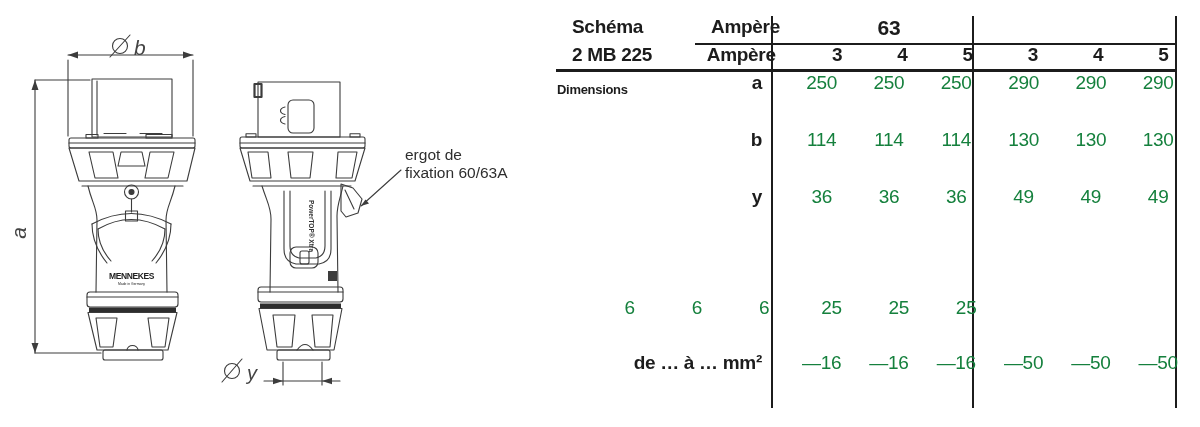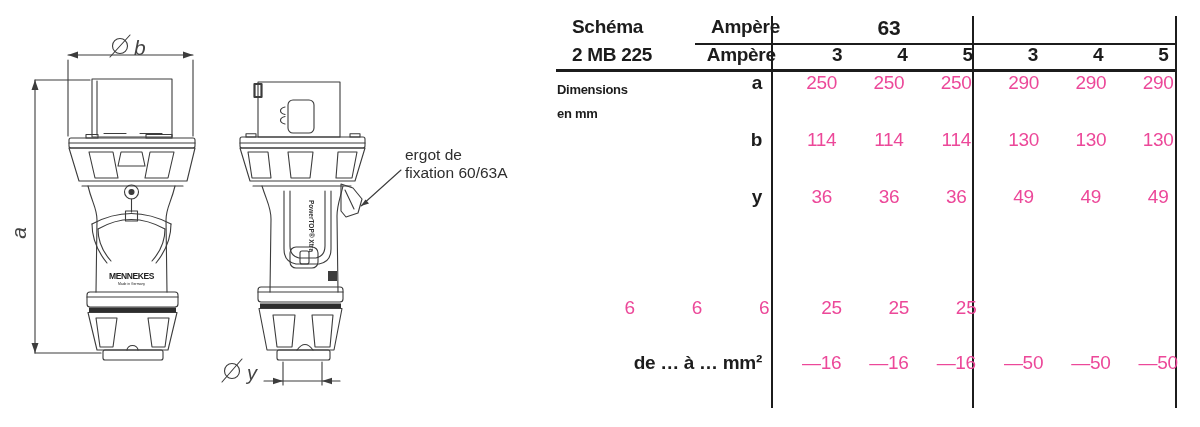--- a/index.html
+++ b/index.html
@@ -13,21 +13,21 @@
   .hline-thin{position:absolute;top:27px;left:139px;width:482px;height:1.6px;background:#1c1c1c;}
   .hline-thick{position:absolute;top:53px;left:0;width:621px;height:2.7px;background:#1c1c1c;}
   .trow{position:absolute;left:16px;display:flex;align-items:flex-start;width:624px;}
   .c-corner{width:139px;font-size:19px;font-weight:bold;}
   .c-sub{width:77px;font-size:19px;font-weight:bold;}
   .c-group{width:202px;text-align:center;font-size:21px;font-weight:bold;}
   .c-pole{width:67.3px;text-align:center;font-size:19px;font-weight:bold;}
   .c-rowlab{width:192px;text-align:right;font-size:19px;font-weight:bold;
             padding-right:2px;box-sizing:border-box;}
   .c-gap{width:24px;}
-  .c-val{width:67.3px;text-align:center;font-size:19px;color:#ec4899;}
+  .c-val{width:67.3px;text-align:center;font-size:19px;color:#15803d;}
   .dims-label{position:absolute;left:1px;top:62px;font-size:13px;font-weight:bold;line-height:24px;}
 </style>
 </head>
 <body>
 
 <div class="page">
 
   <svg class="drawing" viewBox="0 0 540 427" fill="none" stroke="#3c3c3c" stroke-width="1.1" stroke-linejoin="round" stroke-linecap="round">
 
     <g>
@@ -169,21 +169,20 @@
       <div class="c-pole">3</div>
       <div class="c-pole">4</div>
       <div class="c-pole">5</div>
       <div class="c-pole">3</div>
       <div class="c-pole">4</div>
       <div class="c-pole">5</div>
     </div>
 
     <div class="dims-label">
       <div>Dimensions</div>
-      <div>en mm</div>
     </div>
 
     <div class="trow" style="top:56px;height:56px">
       <div class="c-rowlab">a</div>
       <div class="c-gap"></div>
       <div class="c-val">250</div>
       <div class="c-val">250</div>
       <div class="c-val">250</div>
       <div class="c-val">290</div>
       <div class="c-val">290</div>

